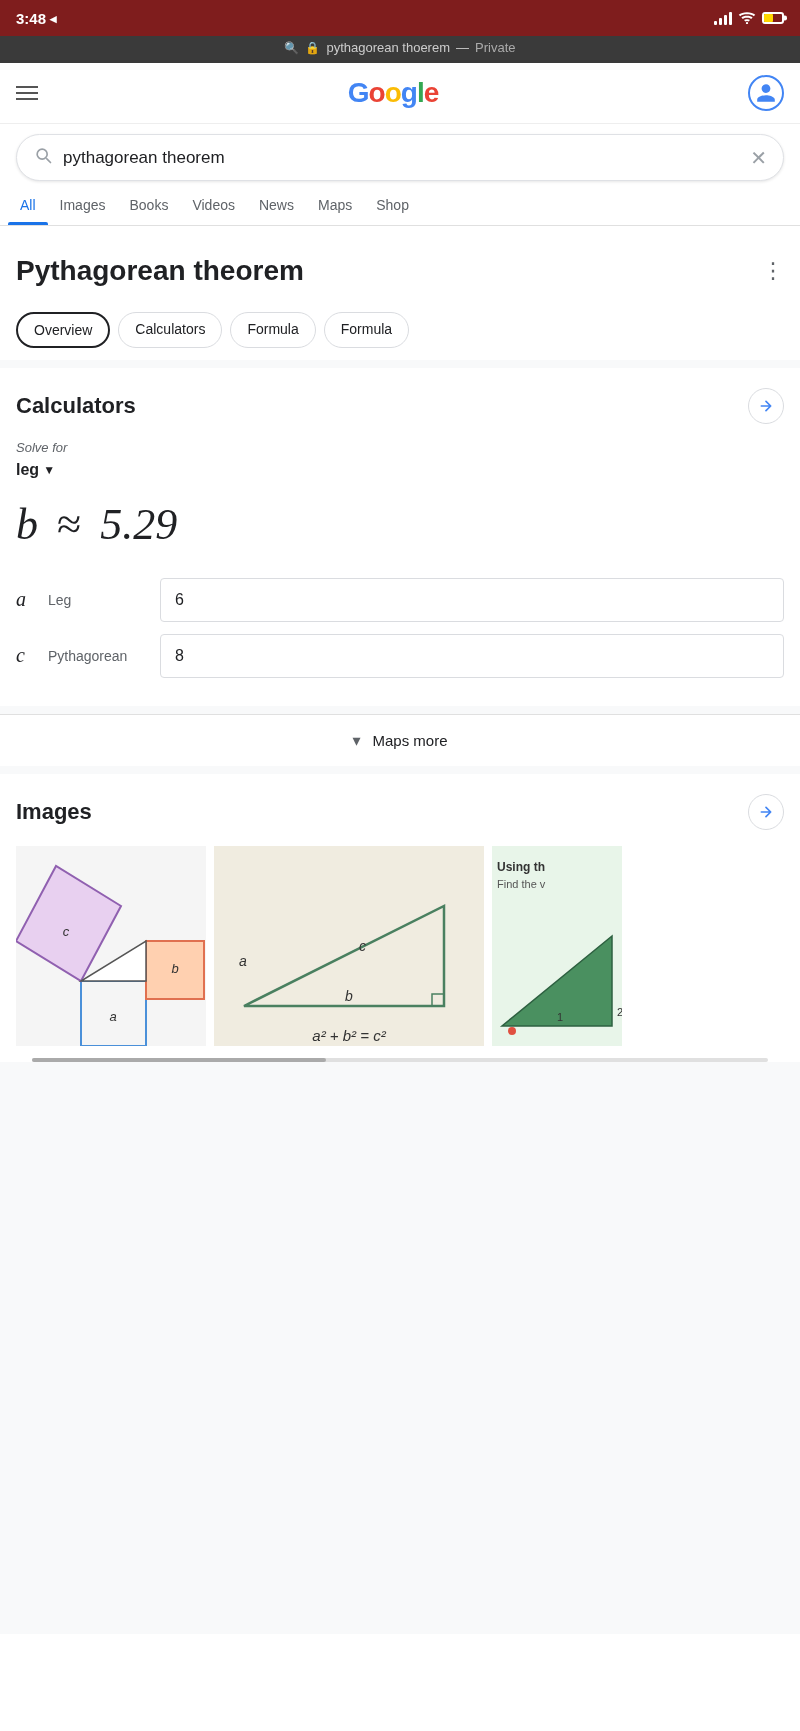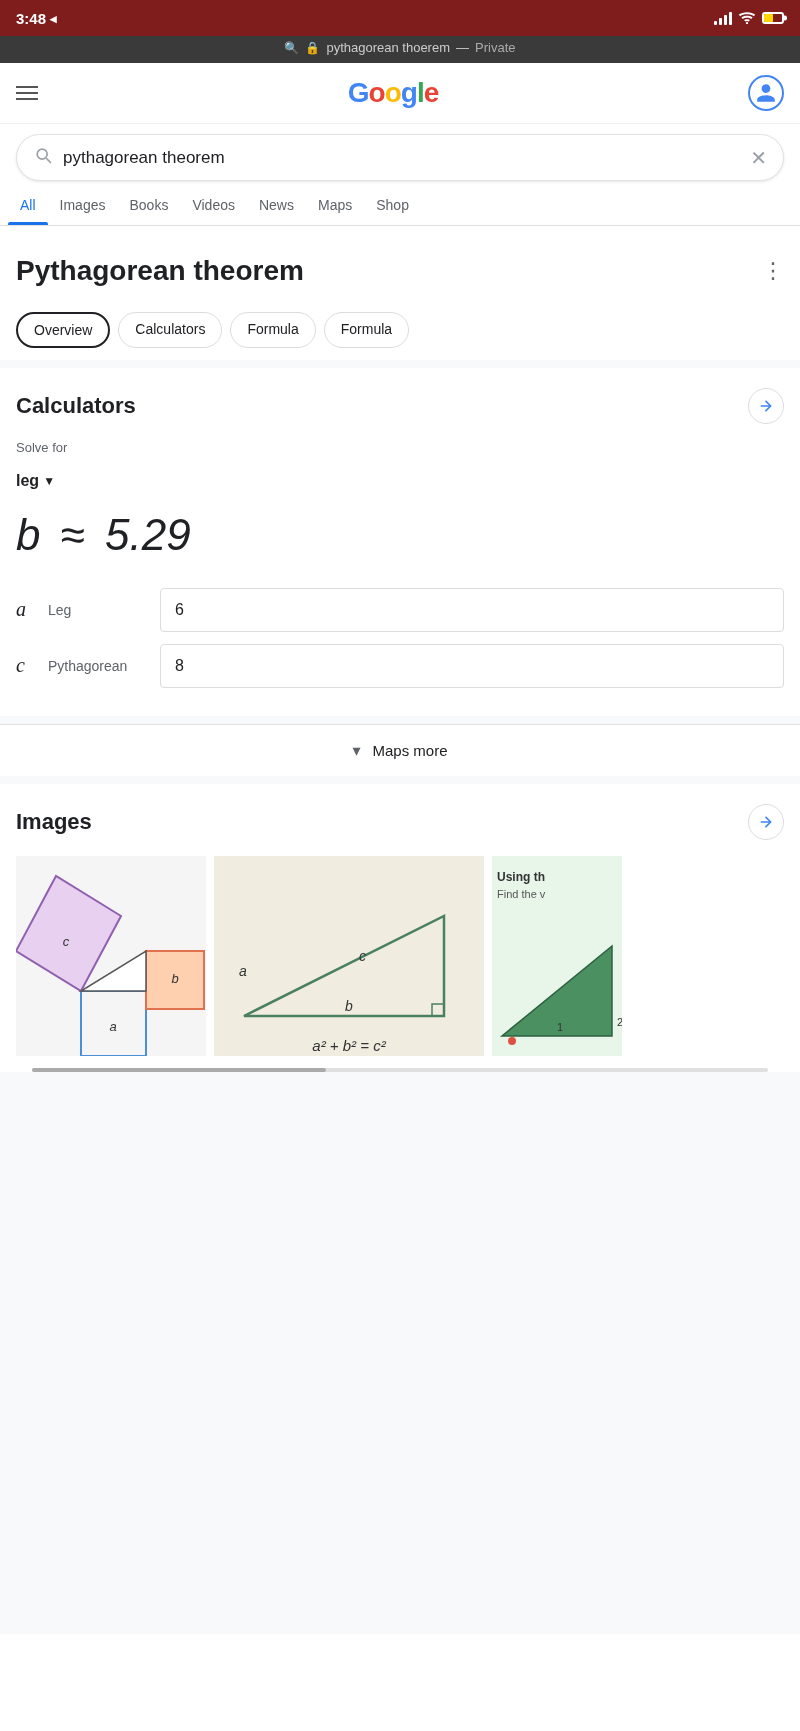--- a/index.html
+++ b/index.html
@@ -281,42 +281,43 @@
       align-items: center;
       justify-content: center;
       cursor: pointer;
       color: #4285f4;
       font-size: 16px;
     }
 
     .solve-for-label {
       font-size: 13px;
       color: #5f6368;
-      margin-bottom: 17px;
+      margin-bottom: 6px;
+      font-style: italic;
     }
     .solve-for-value {
       font-size: 16px;
       font-weight: bold;
       color: #202124;
       display: flex;
       align-items: center;
       gap: 4px;
       margin-bottom: 20px;
     }
     .solve-for-value .caret {
       font-size: 12px;
       color: #202124;
     }
 
     .calc-result {
       font-size: 44px;
       font-style: italic;
       color: #202124;
       margin-bottom: 28px;
-      font-family: Liberation Sans, sans-serif;
+      font-family: Liberation Serif, serif;
       margin-top: 12px;
     }
     .calc-result .approx {
       font-style: normal;
       margin: 0 8px;
     }
 
     .calc-fields {
       display: flex;
       flex-direction: column;

